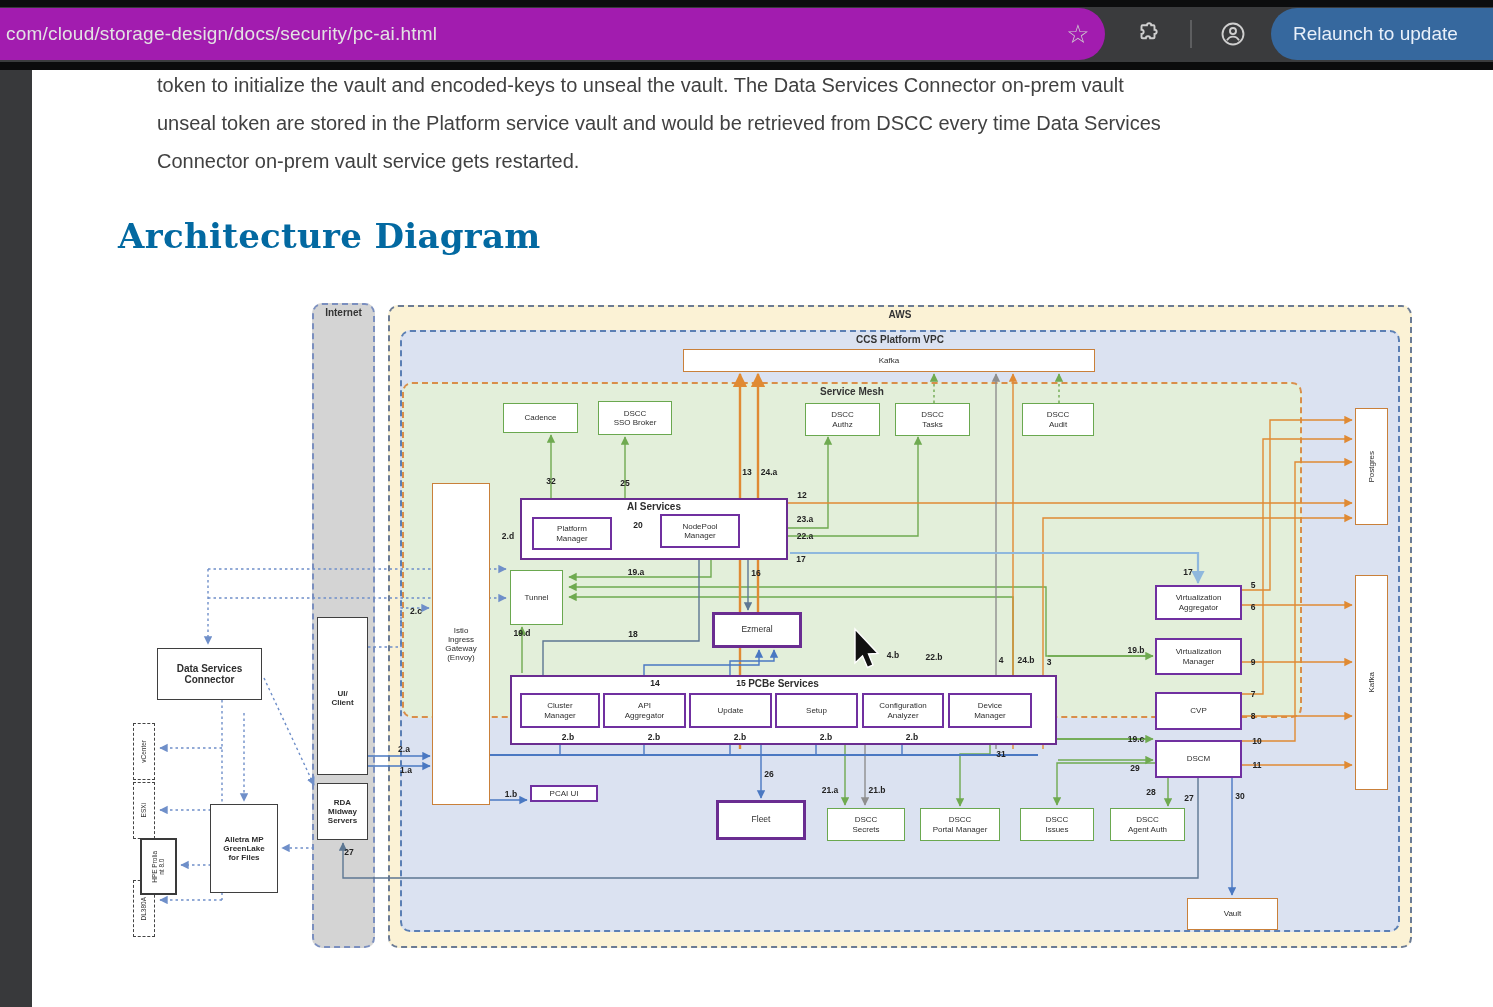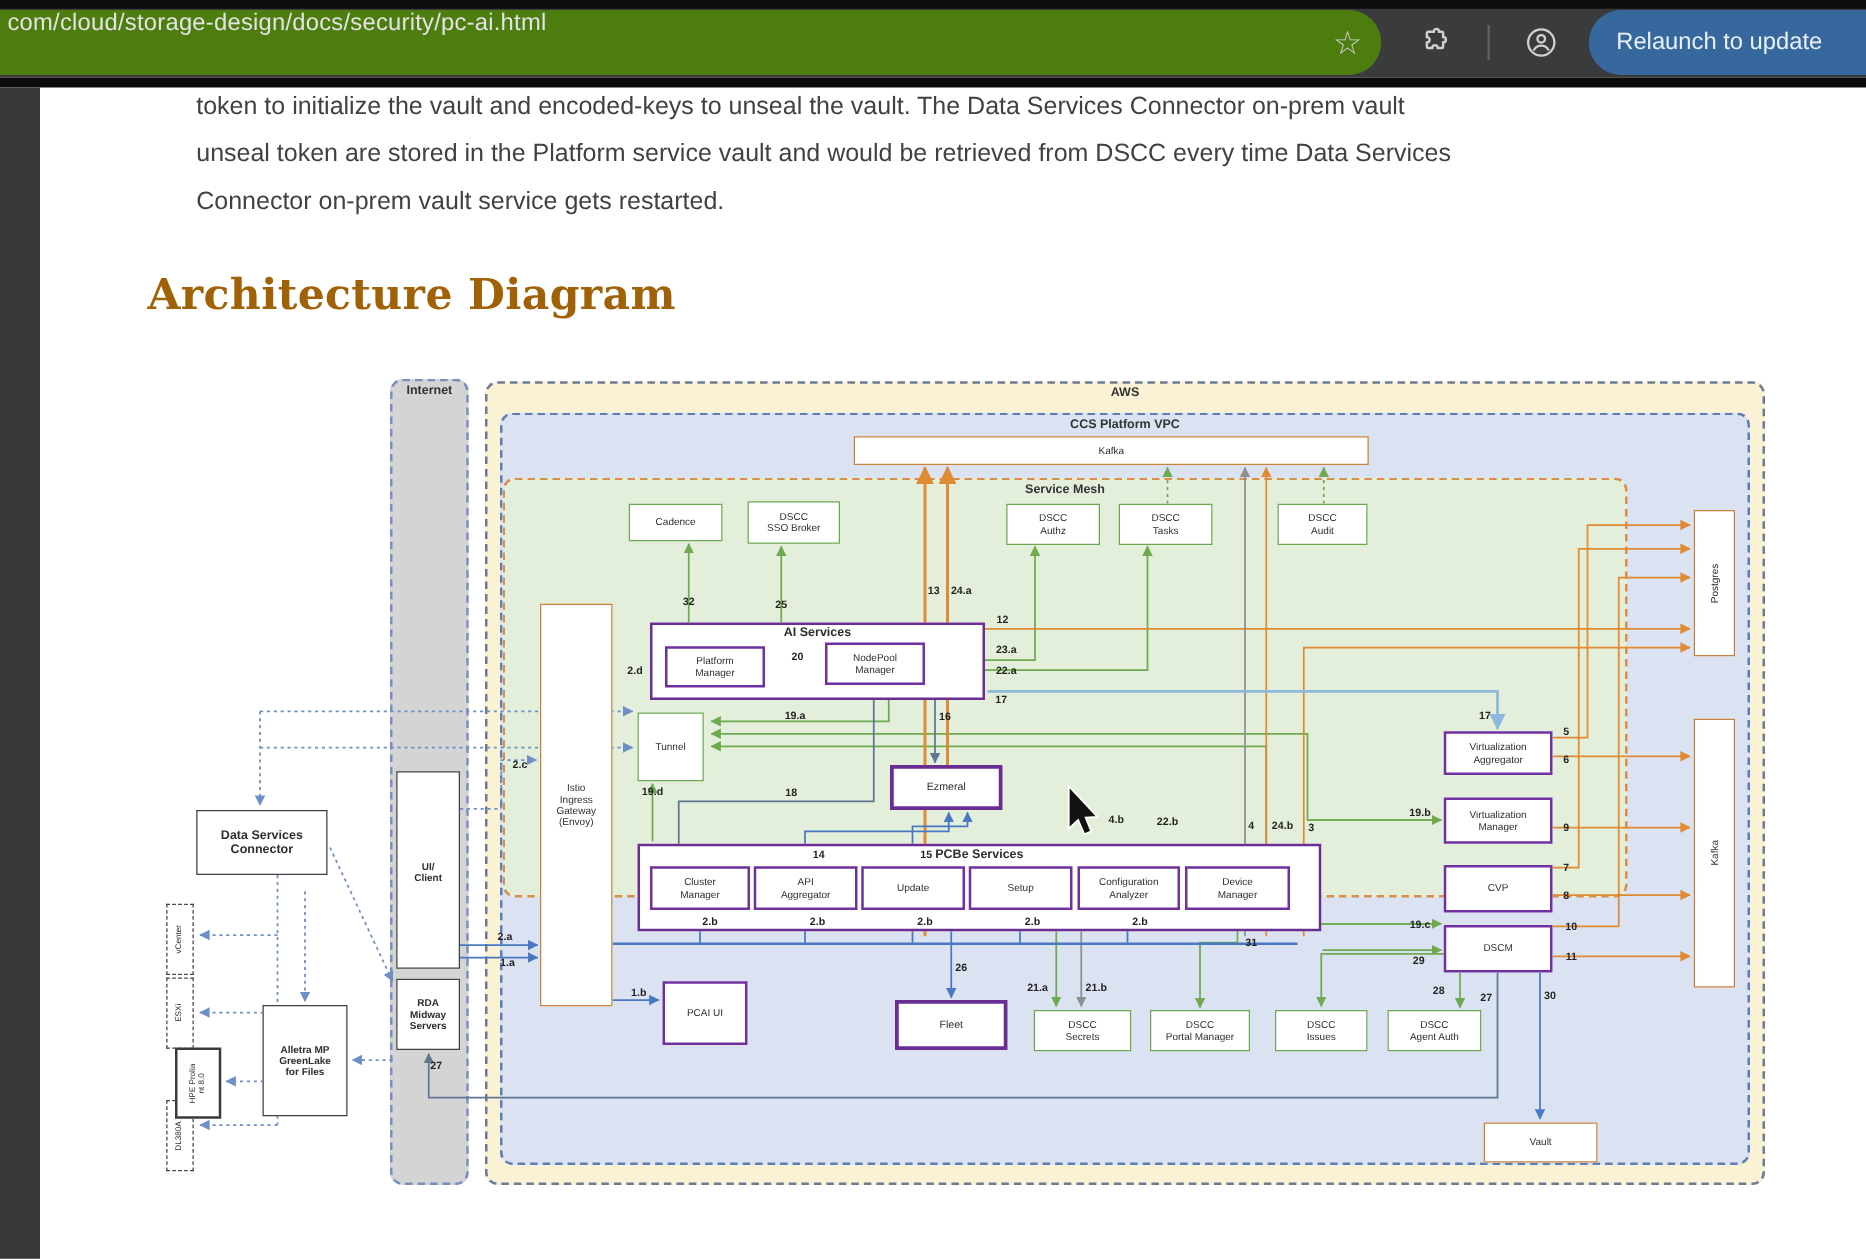--- a/index.html
+++ b/index.html
@@ -1,34 +1,34 @@
 <!DOCTYPE html>
 <html><head>
 <meta charset="utf-8">
 <style>
   html,body{margin:0;padding:0;width:1493px;height:1007px;overflow:hidden;background:#fff;
             font-family:"Liberation Sans", sans-serif;}
   
   .topbar{position:absolute;left:0;top:0;width:1493px;height:62px;background:#3a3b3d;}
   .top-edge{position:absolute;left:0;top:0;width:1493px;height:7px;background:#0c0d0e;}
-  .urlpill{position:absolute;left:0;top:8px;width:1105px;height:52px;background:#4d7c0f;
-           border-radius:0 26px 26px 0;display:flex;}
+  .urlpill{position:absolute;left:0;top:8px;width:1105px;height:52px;background:#a21caf;
+           border-radius:0 26px 26px 0;display:flex;align-items:center;}
   .urltext{color:#e3e3e3;font-size:19px;padding-left:6px;letter-spacing:.2px;white-space:nowrap;overflow:hidden;}
   .staricon{position:absolute;left:1052px;top:8px;width:52px;height:52px;display:flex;align-items:center;justify-content:center;
             color:#cfcfcf;font-size:26px;}
   .chromeicon{position:absolute;top:8px;width:52px;height:52px;display:flex;align-items:center;justify-content:center;}
   .sep{position:absolute;left:1190px;top:20px;width:2px;height:28px;background:#5d5e60;}
   .relaunch{position:absolute;left:1271px;top:8px;width:260px;height:52px;background:#36689e;border:none;
             border-radius:26px;color:#e9f0fa;font-size:19px;font-family:"Liberation Sans",sans-serif;text-align:left;padding-left:22px;}
   .under-toolbar{position:absolute;left:0;top:62px;width:1493px;height:8px;background:#0b0b0c;}
   .left-strip{position:absolute;left:0;top:70px;width:32px;height:937px;background:#38393b;}
   
   .para{position:absolute;left:157px;top:66px;width:1280px;color:#414141;font-size:20px;line-height:38px;}
   .para span{display:block;}
-  .h1{position:absolute;left:118px;top:216px;color:#a16207;font-size:34px;font-weight:bold;
+  .h1{position:absolute;left:118px;top:216px;color:#0369a1;font-size:34px;font-weight:bold;
       font-family:"DejaVu Serif", serif;letter-spacing:.3px;}
   
   #diagram{position:absolute;left:118px;top:293px;width:1302px;height:665px;background:#fff;font-family:"Liberation Sans",sans-serif;}
   .cont{position:absolute;border-radius:10px;box-sizing:border-box;}
   .c-dc{background:#eeca a5;}
   .c-dc{background:#edc9a5;border:2px dashed #4c4c4c;}
   .c-net{background:#d4d4d4;border:2px dashed #7b8fbf;}
   .c-aws{background:#fbf2d5;border:2px dashed #6b7b94;}
   .c-vpc{background:#dbe2f1;border:2px dashed #5b7fb4;}
   .c-mesh{background:#e3efda;border:2px dashed #d98e4a;}
@@ -218,21 +218,21 @@
     <div class="dnode purple" style="left: 402px; top: 400px; width: 80px; height: 35px;"><span class="nl">Cluster
 Manager</span></div>
     <div class="dnode purple" style="left: 485px; top: 400px; width: 83px; height: 35px;"><span class="nl">API
 Aggregator</span></div>
     <div class="dnode purple" style="left: 571px; top: 400px; width: 83px; height: 35px;"><span class="nl">Update</span></div>
     <div class="dnode purple" style="left: 657px; top: 400px; width: 83px; height: 35px;"><span class="nl">Setup</span></div>
     <div class="dnode purple" style="left: 744px; top: 400px; width: 82px; height: 35px;"><span class="nl">Configuration
 Analyzer</span></div>
     <div class="dnode purple" style="left: 830px; top: 400px; width: 84px; height: 35px;"><span class="nl">Device
 Manager</span></div>
-    <div class="dnode purple" style="left: 412px; top: 492px; width: 68px; height: 51px;"><span class="nl">PCAI UI</span></div>
+    <div class="dnode purple" style="left: 412px; top: 492px; width: 68px; height: 17px;"><span class="nl">PCAI UI</span></div>
     <div class="dnode purpleThick" style="left: 598px; top: 507px; width: 90px; height: 40px;"><span class="nl">Fleet</span></div>
     <div class="dnode green" style="left: 709px; top: 515px; width: 78px; height: 33px;"><span class="nl">DSCC
 Secrets</span></div>
     <div class="dnode green" style="left: 802px; top: 515px; width: 80px; height: 33px;"><span class="nl">DSCC
 Portal Manager</span></div>
     <div class="dnode green" style="left: 902px; top: 515px; width: 74px; height: 33px;"><span class="nl">DSCC
 Issues</span></div>
     <div class="dnode green" style="left: 992px; top: 515px; width: 75px; height: 33px;"><span class="nl">DSCC
 Agent Auth</span></div>
     <div class="dnode purple" style="left: 1037px; top: 292px; width: 87px; height: 35px;"><span class="nl">Virtualization

